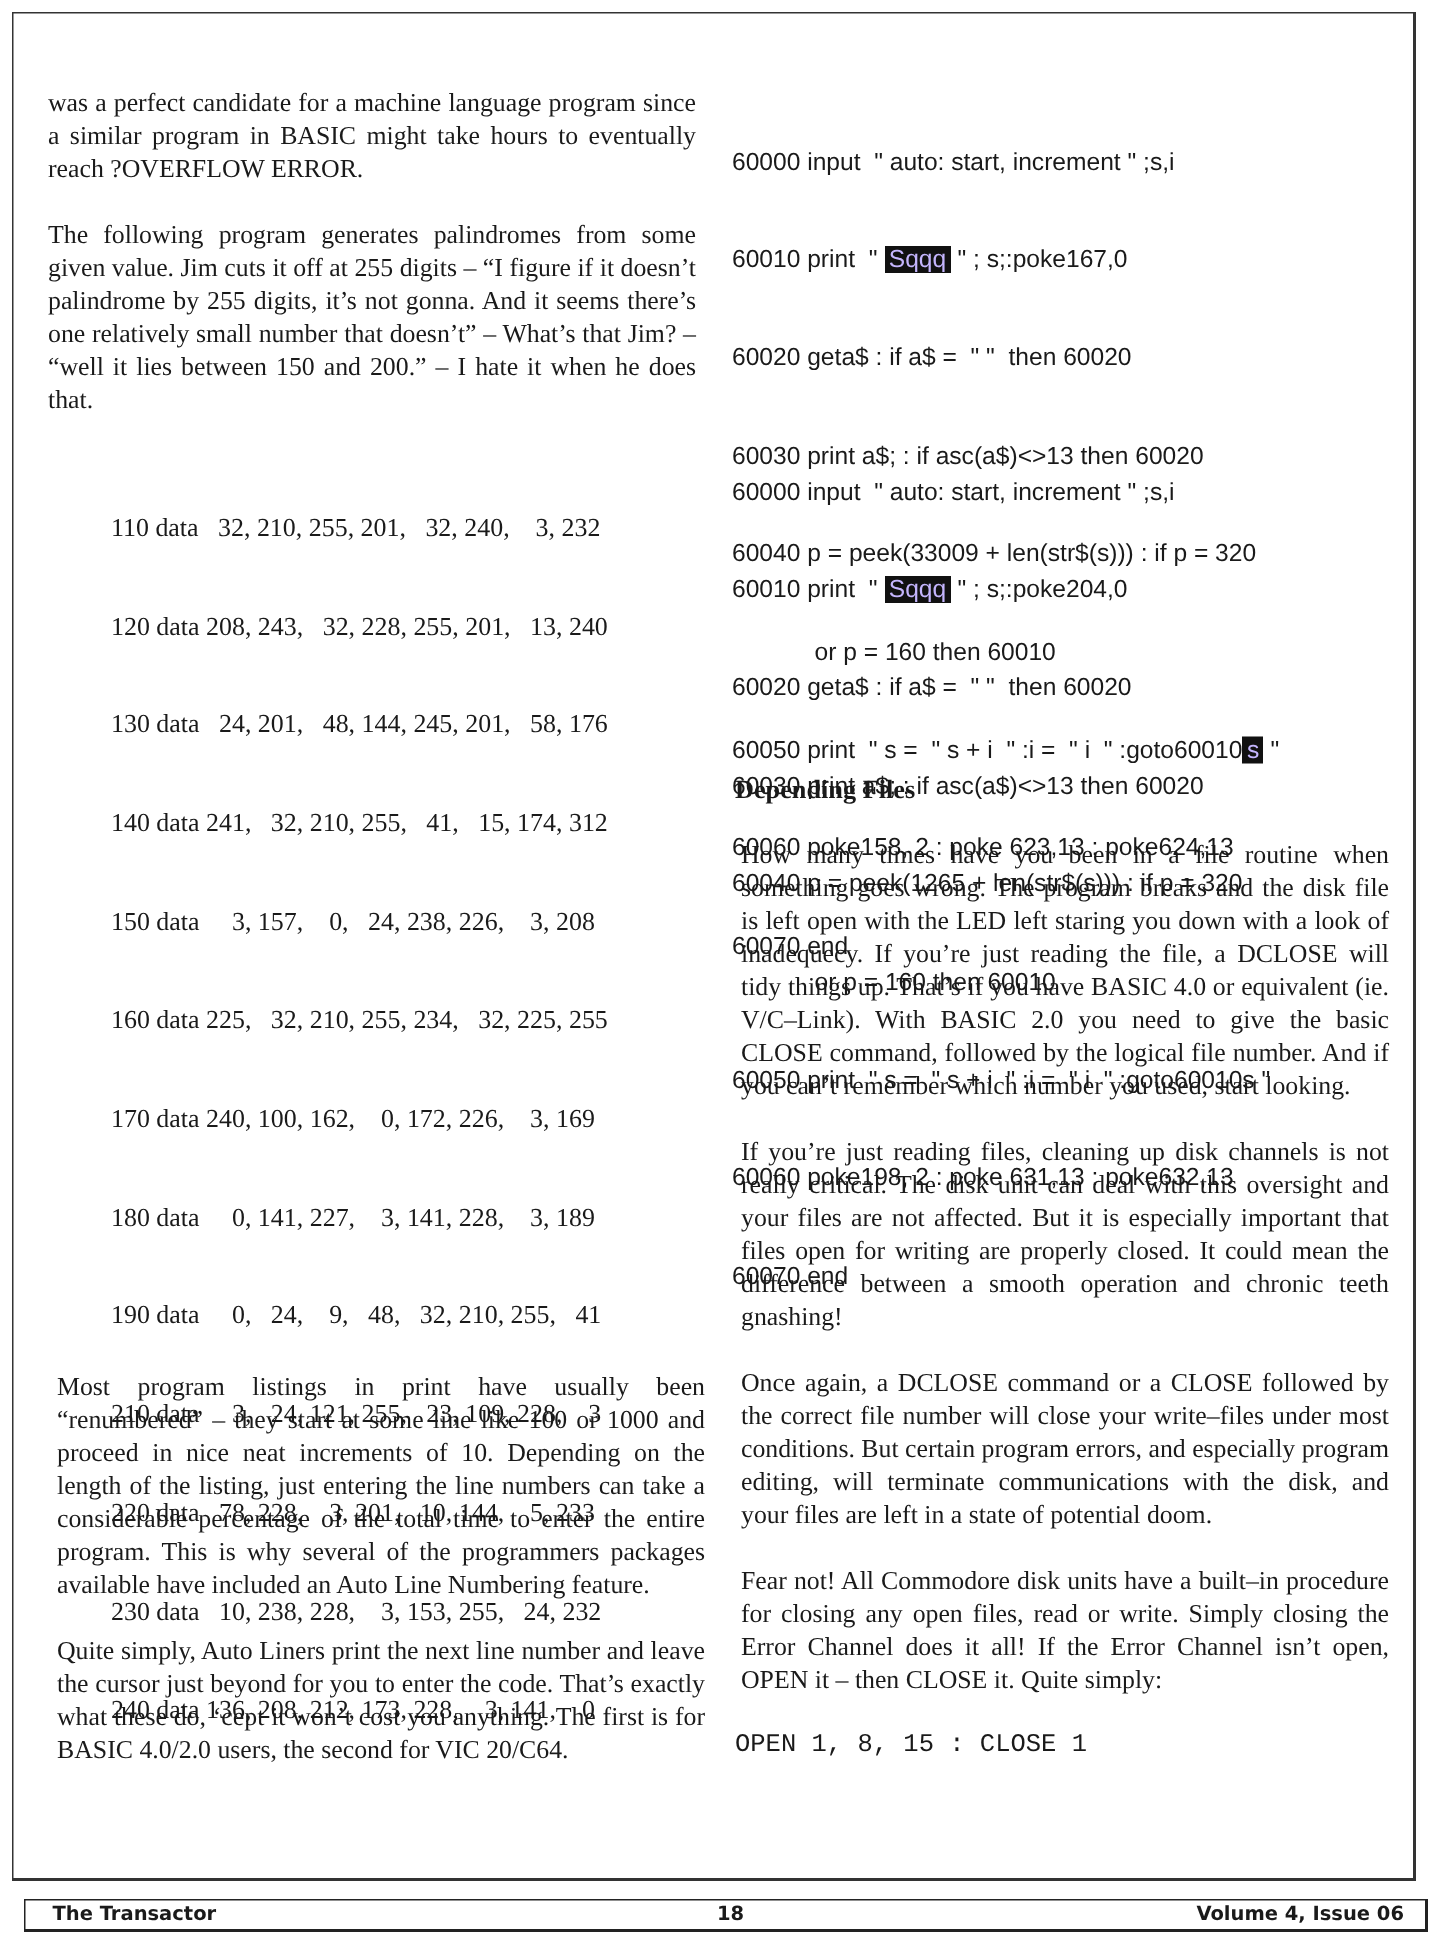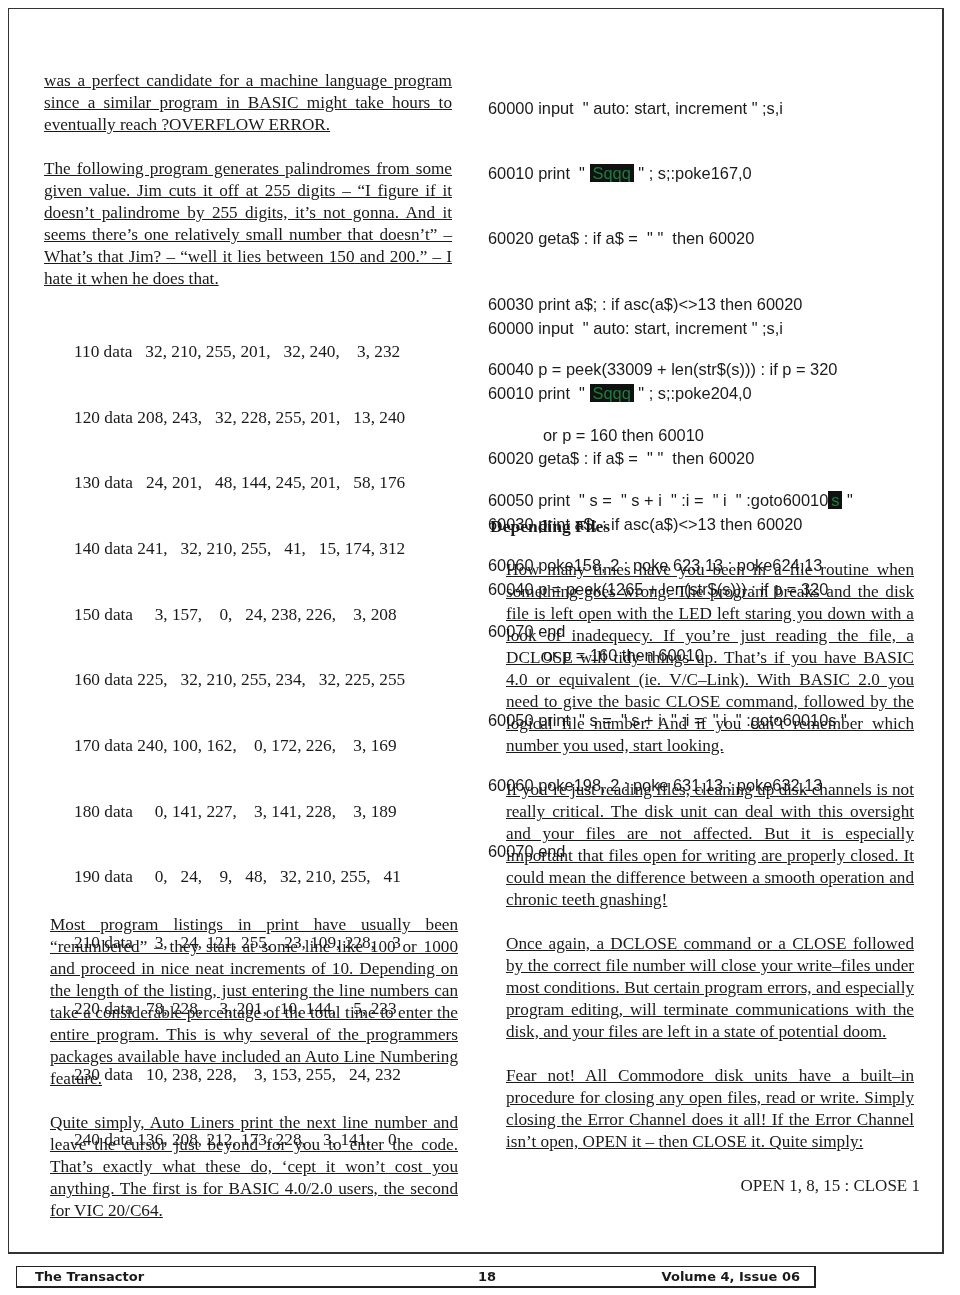--- a/index.html
+++ b/index.html
@@ -1,36 +1,36 @@
 <!DOCTYPE html>
 <html><head>
 <meta charset="utf-8">
 <style>
   html, body { margin: 0; padding: 0; background: #ffffff; }
   body { width: 960px; height: 1295px; position: relative; overflow: hidden; color: #1a1a1a; }
   .frame { position: absolute; left: 8px; top: 8px; width: 936px; height: 1246px; border: 1.5px solid #333; border-right-width: 2.5px; border-bottom-width: 2.5px; box-sizing: border-box; }
   .col { position: absolute; top: 54px; }
   .col-left { left: 28px; width: 440px; }
   .serif { font-family: "Liberation Serif", "DejaVu Serif", serif; font-size: 17.2px; line-height: 22px; }
-  .para { text-align: justify; margin: 16px; text-decoration: underline; }
+  .para { text-align: justify; margin: 4px; }
   .para + .para { margin-top: 22px; }
   .heading { font-family: "Liberation Serif", serif; font-weight: bold; font-size: 17.5px; margin: 0; }
   .listing-left { position: absolute; left: 74px; top: 297px; font-family: "Liberation Serif", serif; font-size: 17.3px; line-height: 21.9px; white-space: pre; }
   .listing-left .row { height: 21.9px; }
   .mono-sans { font-family: "Liberation Sans", "DejaVu Sans", sans-serif; font-size: 16.4px; line-height: 21.8px; white-space: pre; }
   .code-block { position: absolute; left: 488px; }
   .code-block .row { height: 21.8px; }
-  .rev { background: #111; color: #15803d; padding: 0 3px; }
+  .rev { background: #111; color: #c4b5fd; padding: 0 3px; }
   .indent { padding-left: 55px; }
-  .footer-bar { position: absolute; left: 16px; top: 1266px; width: 800px; height: 22px; border: 1.5px solid #222; border-right-width: 2.5px; border-bottom-width: 2px; box-sizing: border-box; font-family: "DejaVu Sans", sans-serif; font-weight: bold; font-size: 13px; }
+  .footer-bar { position: absolute; left: 16px; top: 1266px; width: 936px; height: 22px; border: 1.5px solid #222; border-right-width: 2.5px; border-bottom-width: 2px; box-sizing: border-box; font-family: "DejaVu Sans", sans-serif; font-weight: bold; font-size: 13px; }
   .footer-bar span { position: absolute; top: 2px; }
   .f-left { left: 18px; }
   .f-mid { left: 461px; }
   .f-right { right: 14px; }
-  .centered-cmd { font-family: Liberation Serif, serif; font-size: 17px; text-align: right; margin-top: 22px; padding-right: 10px; }
+  .centered-cmd { font-family: Liberation Mono, monospace; font-size: 17px; text-align: left; margin-top: 22px; padding-right: 10px; }
 </style>
 </head>
 <body>
 
 <div class="frame"></div>
 
 <div class="col col-left serif">
   <p class="para">was a perfect candidate for a machine language program since a similar program in BASIC might take hours to eventually reach ?OVERFLOW ERROR.</p>
   <p class="para">The following program generates palindromes from some given value. Jim cuts it off at 255 digits – “I figure if it doesn’t palindrome by 255 digits, it’s not gonna. And it seems there’s one relatively small number that doesn’t” – What’s that Jim? – “well it lies between 150 and 200.” – I hate it when he does that.</p>
 </div>

